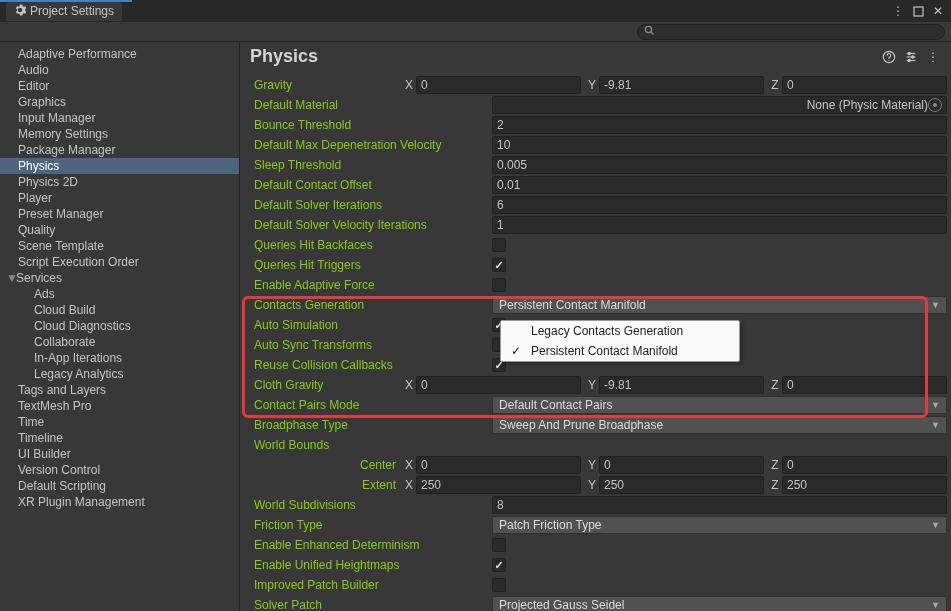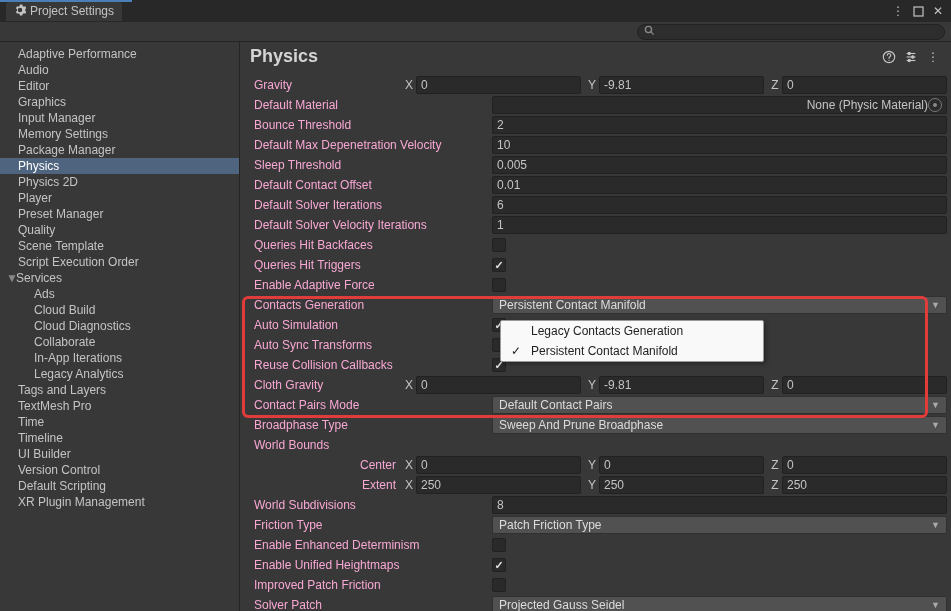--- a/index.html
+++ b/index.html
@@ -23,21 +23,21 @@
 .sb-item.indent { padding-left: 34px; }
 .sb-expand { display:inline-block; width:10px; margin-left:-12px; color:#888;}
 
 .content { flex: 1; background: #383838; overflow-y: auto; position: relative;}
 .content-head { display: flex; align-items: center; justify-content: space-between; padding: 4px 10px 8px 10px;}
 .content-title { font-size: 18px; font-weight: 600; color: #D4D4D4; }
 .content-icons { display: flex; gap: 6px; }
 .ico-btn { width: 16px; height: 16px; cursor: pointer; color:#C4C4C4; display:flex; align-items:center; justify-content:center;}
 
 .prop-row { display: flex; align-items: center; height: 20px; padding: 0 4px; }
-.prop-label { width: 248px; padding-left: 10px; color: #f9a8d4; white-space: nowrap;}
+.prop-label { width: 248px; padding-left: 10px; color: #84cc16; white-space: nowrap;}
 .prop-label.sub { width: 240px; padding-left: 0; text-align: right; padding-right: 6px;}
 .prop-field { flex: 1; display: flex; gap: 2px; align-items: center;}
 
 .xyz { display: flex; flex: 1; gap: 4px; }
 .xyz-cell { display: flex; align-items: center; flex: 1; }
 .xyz-lbl { width: 14px; color: #C4C4C4; text-align: center;}
 .text-in { flex: 1; height: 18px; background: #2A2A2A; border: 1px solid #212121; color: #C4C4C4; padding: 0 4px; font-size: 12px; border-radius: 2px;}
 .dd { flex: 1; height: 18px; background: #515151; border: 1px solid #303030; color: #DCDCDC; padding: 0 6px; font-size: 12px; border-radius: 2px; display:flex; align-items:center; justify-content:space-between; cursor:pointer;}
 .dd-arrow { font-size: 9px; color:#AAA;}
 .obj-field { flex: 1; height: 18px; background: #2A2A2A; border: 1px solid #212121; color: #C4C4C4; padding: 0 4px; border-radius: 2px; display: flex; align-items: center; justify-content: flex-end;}
@@ -356,39 +356,39 @@
             <span class="chk"></span>
           </div>
         </div>
         <div class="prop-row">
           <div class="prop-label">Enable Unified Heightmaps</div>
           <div class="prop-field">
             <span class="chk checked"></span>
           </div>
         </div>
         <div class="prop-row">
-          <div class="prop-label">Improved Patch Friction</div>
+          <div class="prop-label">Improved Patch Builder</div>
           <div class="prop-field">
             <span class="chk"></span>
           </div>
         </div>
         <div class="prop-row">
           <div class="prop-label">Solver Patch</div>
           <div class="prop-field">
             <div class="dd">
               <span>Projected Gauss Seidel</span>
               <span class="dd-arrow">▼</span>
             </div>
           </div>
         </div>
       </div>
 
     <div class="highlight-box" style="top:254px; height:122px;"></div>
 
-    <div class="dropdown" style="left:260px; top:278px; width:264px;">
+    <div class="dropdown" style="left:260px; top:278px; width:240px;">
       <div class="dd-opt">
         <span>Legacy Contacts Generation</span>
       </div>
       <div class="dd-opt">
         <span class="check">✓</span>
         <span>Persistent Contact Manifold</span>
       </div>
     </div>
   </div>
 </div>

